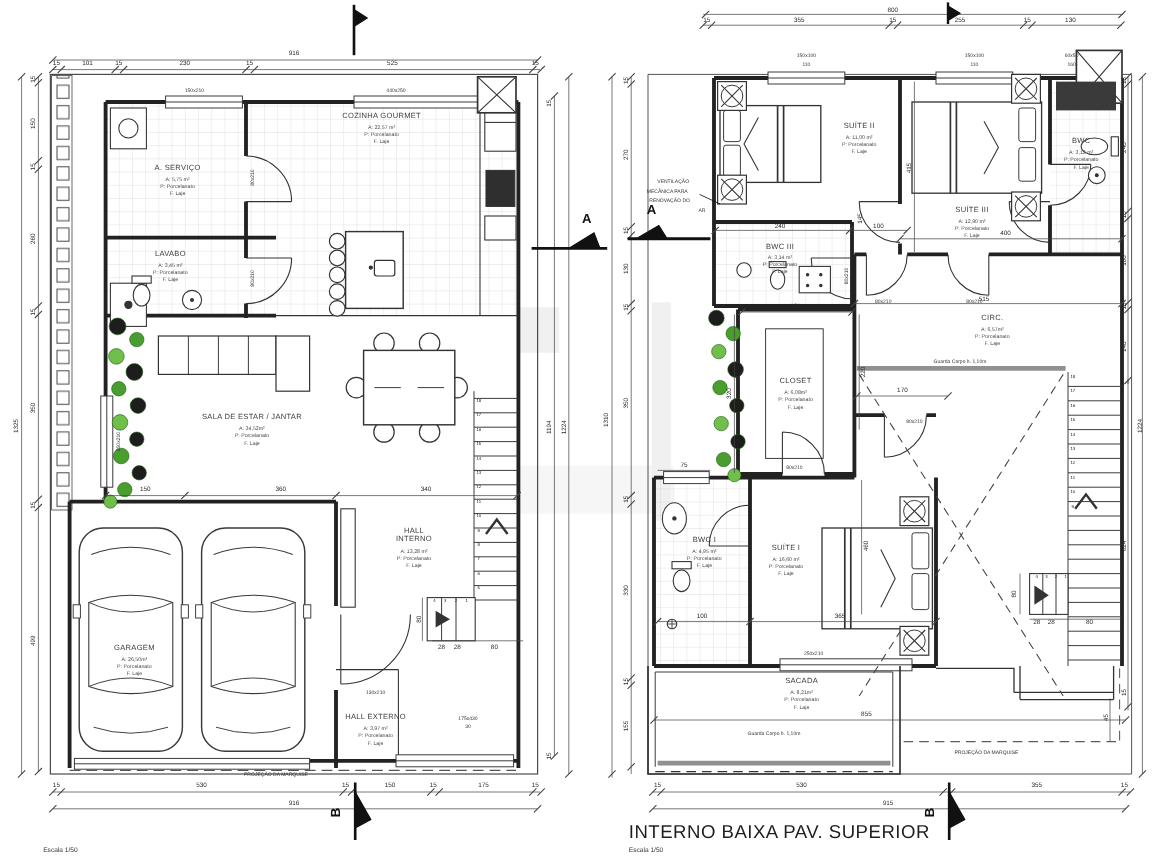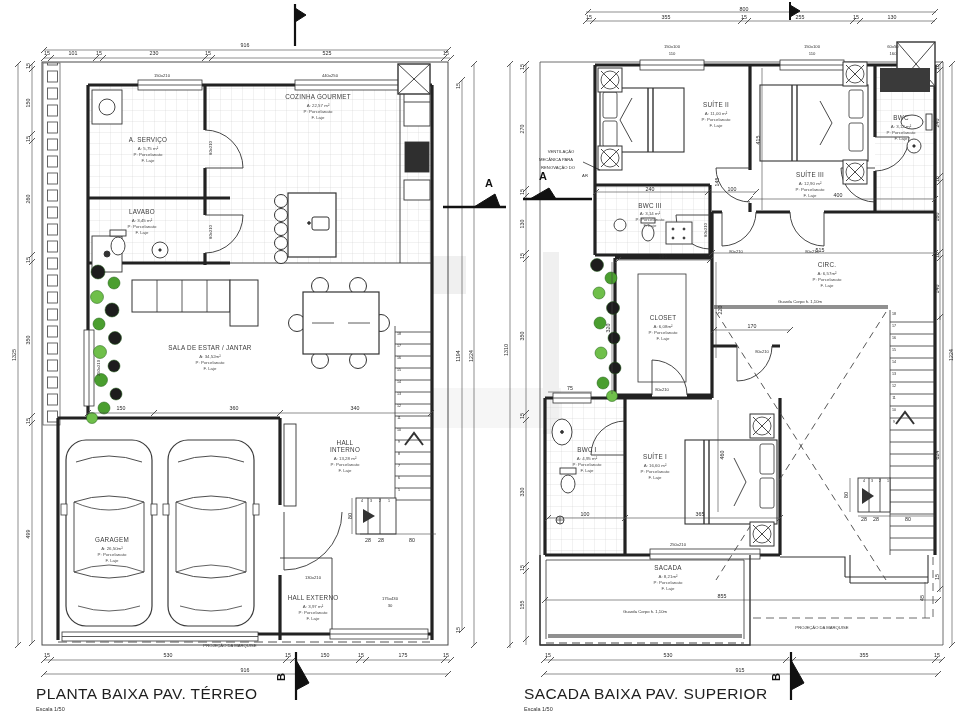--- a/index.html
+++ b/index.html
@@ -390,21 +390,20 @@
 <span class="lbl sn" style="left:399px;top:466px">7</span>
 <span class="lbl sn" style="left:399px;top:478px">6</span>
 <span class="lbl sn" style="left:399px;top:490px">5</span>
 <span class="lbl sn" style="left:362px;top:501px">4</span>
 <span class="lbl sn" style="left:371px;top:501px">3</span>
 <span class="lbl sn" style="left:380px;top:501px">2</span>
 <span class="lbl sn" style="left:389px;top:501px">1</span>
 <span class="lbl t" style="left:230px;top:646px">PROJEÇÃO DA MARQUISE</span>
 <span class="lbl sec" style="left:489px;top:183px">A</span>
 <span class="lbl secv" style="left:281px;top:677px">B</span>
-<span class="title" style="left:36px;top:685px">PLANTA BAIXA PAV. TÉRREO</span>
 <span class="sc" style="left:36px;top:706px">Escala 1/50</span>
 
 <span class="lbl rn" style="left:716px;top:105px">SUÍTE II</span>
 <span class="lbl rs" style="left:716px;top:114px">A: 11,00 m²</span>
 <span class="lbl rs" style="left:716px;top:120px">P: Porcelanato</span>
 <span class="lbl rs" style="left:716px;top:126px">F. Laje</span>
 <span class="lbl rn" style="left:810px;top:175px">SUÍTE III</span>
 <span class="lbl rs" style="left:810px;top:184px">A: 12,90 m²</span>
 <span class="lbl rs" style="left:810px;top:190px">P: Porcelanato</span>
 <span class="lbl rs" style="left:810px;top:196px">F. Laje</span>
@@ -517,16 +516,16 @@
 <span class="lbl sn" style="left:888px;top:481px">1</span>
 <span class="lbl t" style="left:561px;top:152px">VENTILAÇÃO</span>
 <span class="lbl t" style="left:556px;top:160px">MECÂNICA PARA</span>
 <span class="lbl t" style="left:558px;top:168px">RENOVAÇÃO DO</span>
 <span class="lbl t" style="left:585px;top:176px">AR</span>
 <span class="lbl t" style="left:800px;top:302px">Guarda Corpo h. 1,10m</span>
 <span class="lbl t" style="left:645px;top:612px">Guarda Corpo h. 1,10m</span>
 <span class="lbl t" style="left:822px;top:628px">PROJEÇÃO DA MARQUISE</span>
 <span class="lbl sec" style="left:543px;top:176px">A</span>
 <span class="lbl secv" style="left:776px;top:677px">B</span>
-<span class="title" style="left:524px;top:685px">SACADA BAIXA PAV. SUPERIOR</span>
+<span class="title" style="left:524px;top:685px">INTERNO BAIXA PAV. SUPERIOR</span>
 <span class="sc" style="left:524px;top:706px">Escala 1/50</span>
 
 </div>
 
 </body></html>

